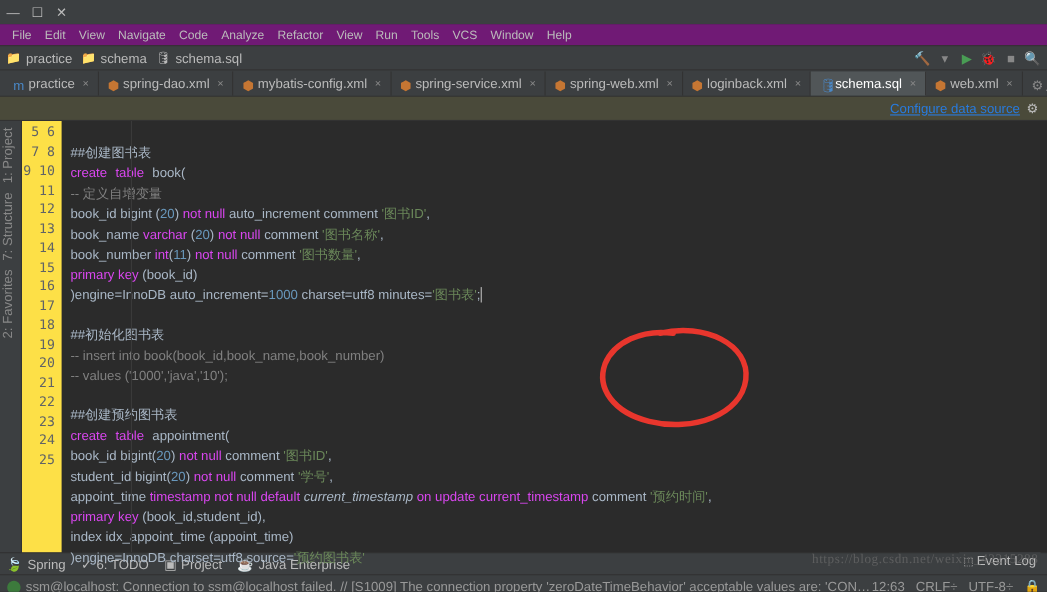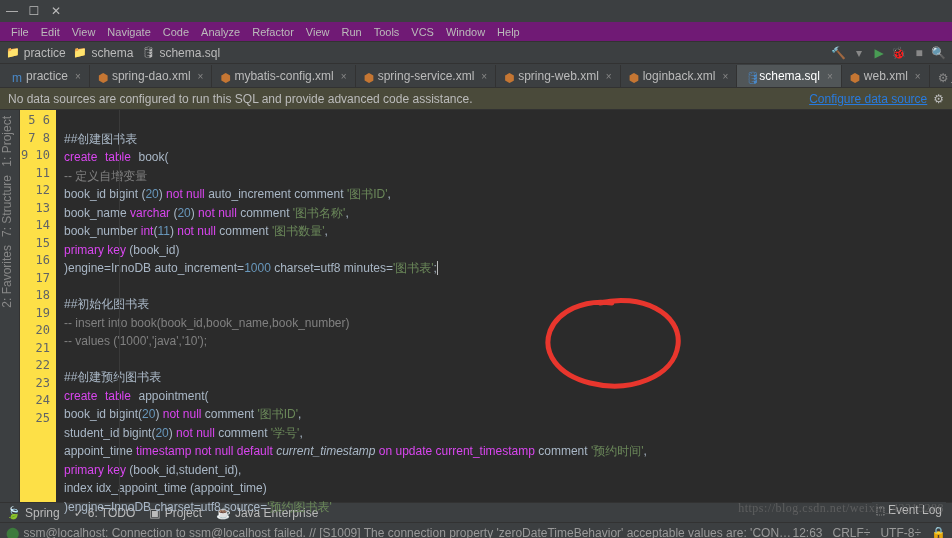--- a/index.html
+++ b/index.html
@@ -128,21 +128,20 @@
       <span>web.xml</span>
       <span class="x">×</span>
     </div>
   <div class="tab">
       <span class="ti" style="color:#888">⚙</span>
       <span>jdbc.properties</span>
     </div>
 </div>
 
 <div class="banner">
-  <span>No data sources are configured to run this SQL and provide advanced code assistance.</span>
   <a class="link">Configure data source</a>
   <span class="gear">⚙</span>
 </div>
 
 <div class="editor">
   <div class="leftbar">
     <span class="lt">1: Project</span>
     <span class="lt">7: Structure</span>
     <span class="lt">2: Favorites</span>
   </div>

